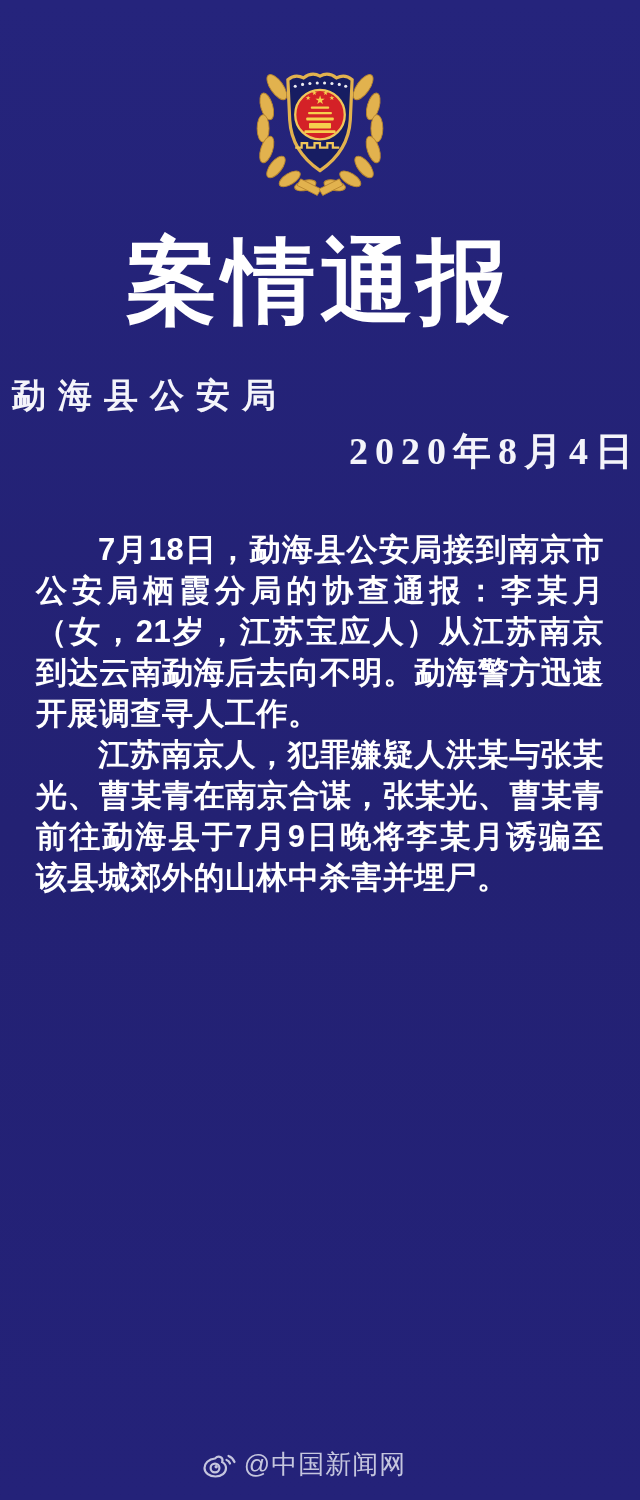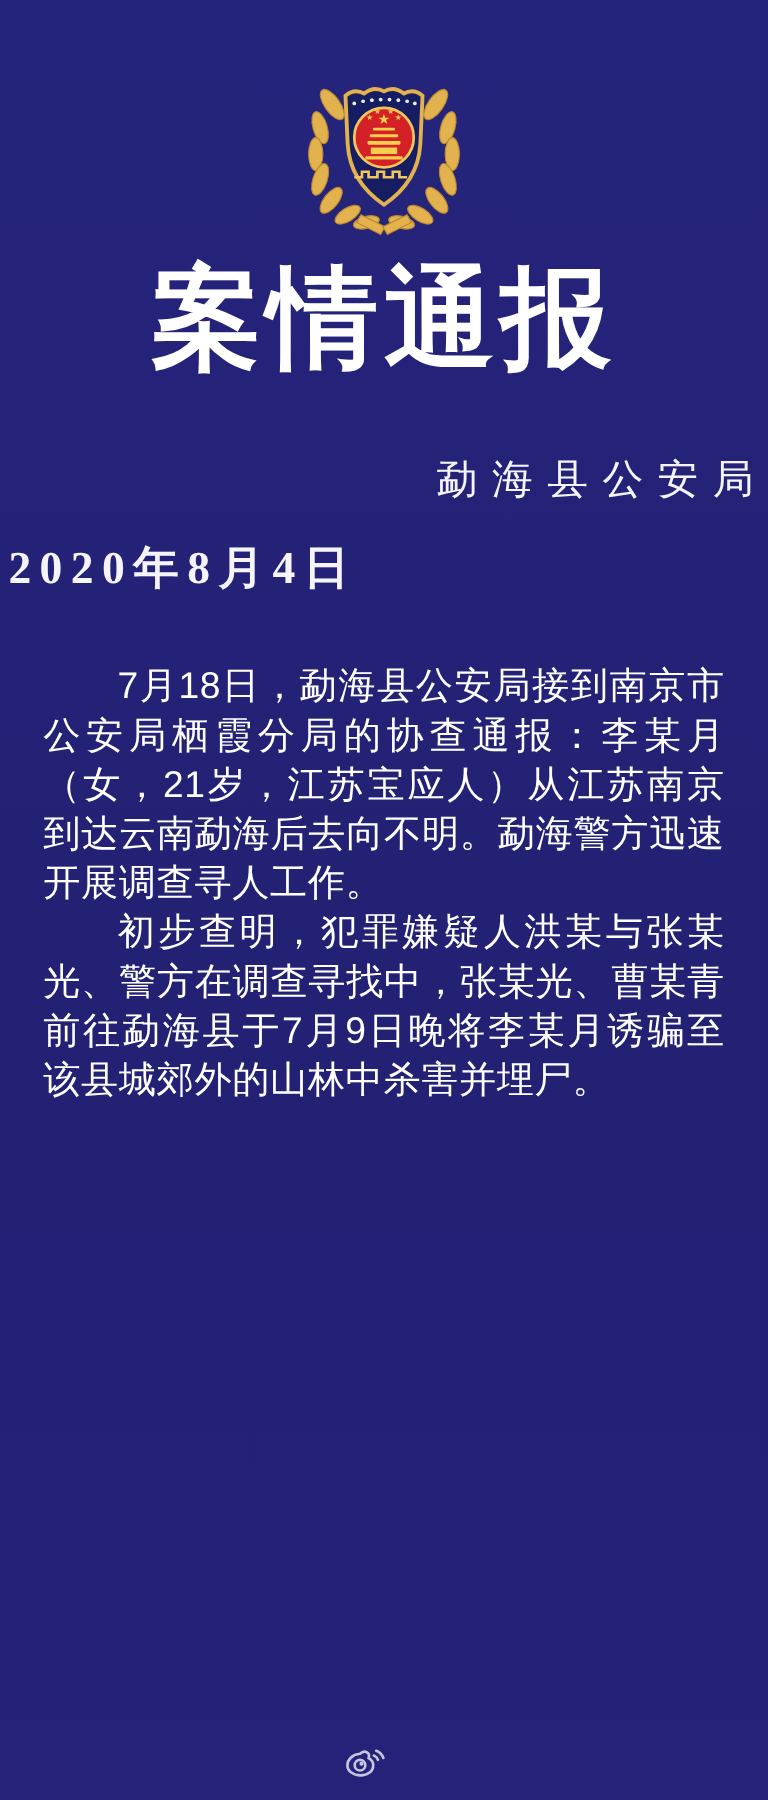--- a/index.html
+++ b/index.html
@@ -13,58 +13,58 @@
     color: #ffffff;
     -webkit-font-smoothing: antialiased;
   }
   .emblem {
     width: 156px;
     height: 152px;
     margin: 46px auto 0;
   }
   .emblem svg { width: 100%; height: 100%; display: block; }
   .title {
-    margin: 20px 0 0;
+    margin: 36px 0 0;
     text-align: center;
     font-family: "Liberation Serif", "DejaVu Serif", serif;
     font-weight: 700;
     font-size: 92px;
     line-height: 1.05;
     letter-spacing: 5px;
     color: #ffffff;
     white-space: nowrap;
   }
   .issuer {
-    margin-top: 62px;
-    text-align: right;
+    margin-top: 42px;
+    text-align: left;
     font-family: "Liberation Serif", "DejaVu Serif", serif;
-    font-weight: 400;
+    font-weight: 700;
     font-size: 34px;
     letter-spacing: 12px;
     text-indent: 12px; 
     color: #f4f4fa;
   }
   .date {
-    margin-top: 25px;
-    text-align: left;
+    margin-top: 7px;
+    text-align: right;
     font-family: "Liberation Serif", "DejaVu Serif", serif;
     font-weight: 600;
     font-size: 38px;
     letter-spacing: 7px;
     text-indent: 7px;
     color: #f4f4fa;
   }
   .body-text {
     margin: 52px 36px 0;
   }
   .body-text p {
     margin: 0;
     font-size: 31px;
     line-height: 41px;
-    font-weight: 400;
+    font-weight: 700;
     letter-spacing: 0.5px;
     text-align: justify;
     text-indent: 2em;
     color: #ffffff;
     word-break: break-all;
   }
   .watermark {
     position: absolute;
     left: 0; right: 0;
     bottom: 18px;
@@ -151,30 +151,31 @@
     </svg>
   </div>
 
   <h1 class="title">案情通报</h1>
 
   <div class="issuer">勐海县公安局</div>
   <div class="date">2020年8月4日</div>
 
   <div class="body-text">
     <p>7月18日，勐海县公安局接到南京市公安局栖霞分局的协查通报：李某月（女，21岁，江苏宝应人）从江苏南京到达云南勐海后去向不明。勐海警方迅速开展调查寻人工作。</p>
-    <p>初步查明，犯罪嫌疑人洪某与张某光、警方在调查寻找中，张某光、曹某青前往勐海县于7月9日晚将李某月诱骗至该县城郊外的山林中杀害并埋尸。</p>
+    <p>江苏南京人，犯罪嫌疑人洪某与张某光、曹某青在南京合谋，张某光、曹某青前往勐海县于7月9日晚将李某月诱骗至该县城郊外的山林中杀害并埋尸。</p>
   </div>
 
   <div class="watermark">
     <span class="wb-icon">
       <svg viewBox="0 0 34 28" aria-hidden="true">
         <g stroke="#dcdded" fill="none" stroke-width="2.2" stroke-linecap="round">
           <path d="M13,7.5 C6.5,8 2.5,12.5 2.5,17 C2.5,22 7.5,25.5 13.5,25.5 C19.5,25.5 24,22 24,17 C24,14.6 22.6,12.4 20.2,11.1 C20.8,9.1 20.3,7.1 18.8,6.3 C17,5.3 14.6,6 13,7.5 Z"></path>
           <circle cx="13" cy="17" r="4.4"></circle>
           <path d="M24.5,9 A6,6 0 0 1 28,12.5"></path>
           <path d="M26.5,5 A10.5,10.5 0 0 1 32.5,11"></path>
         </g>
         <circle cx="14.2" cy="15.8" r="1.7" fill="#dcdded"></circle>
       </svg>
     </span>
+    <span class="wm-text">@中国新闻网</span>
   </div>
 
 </div>
 
 </body></html>

